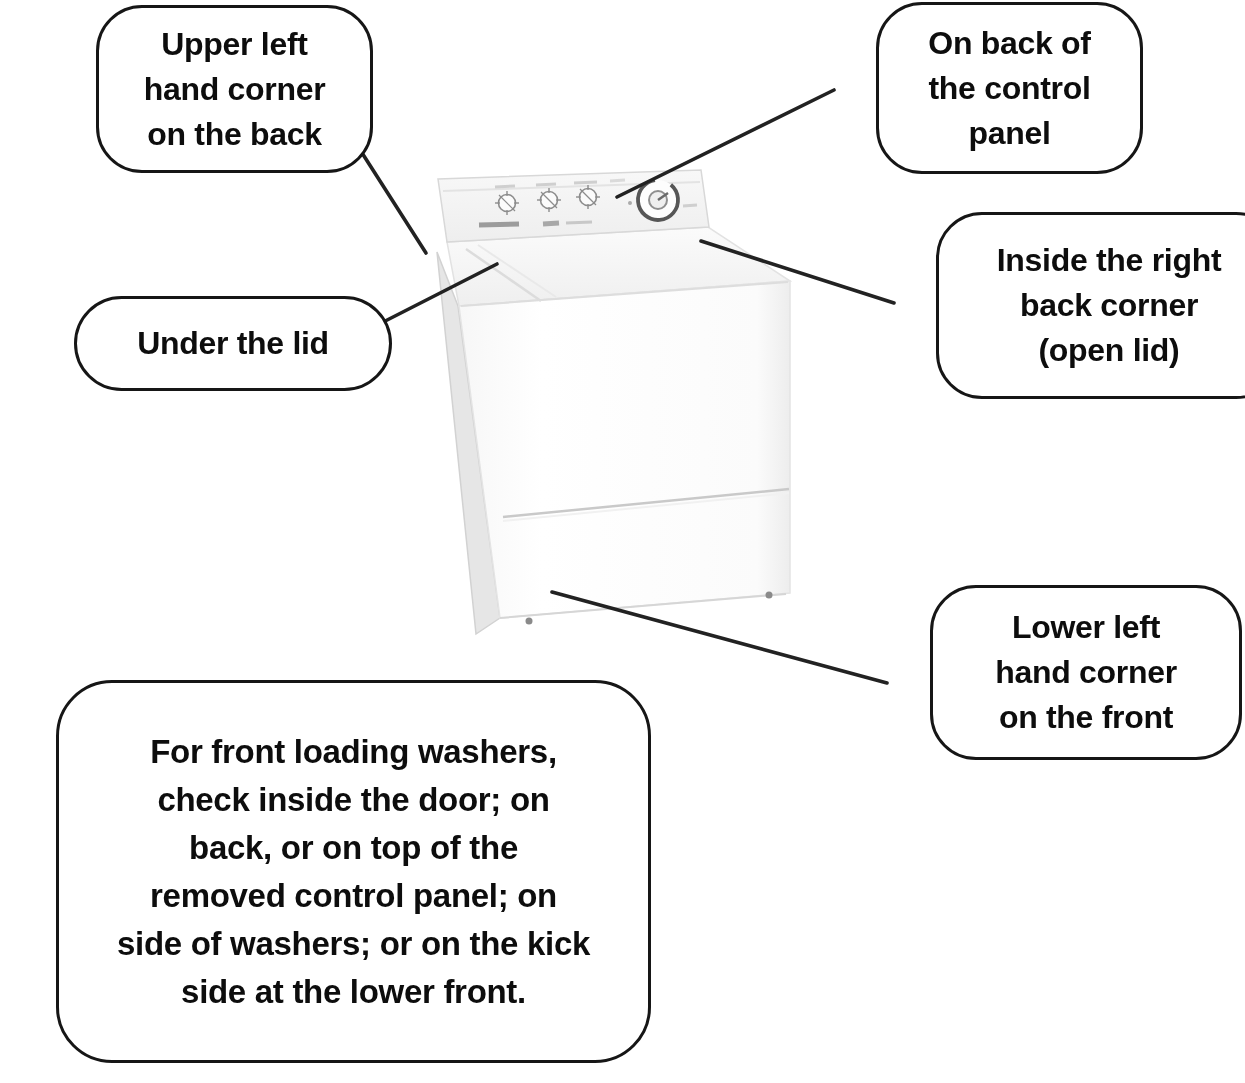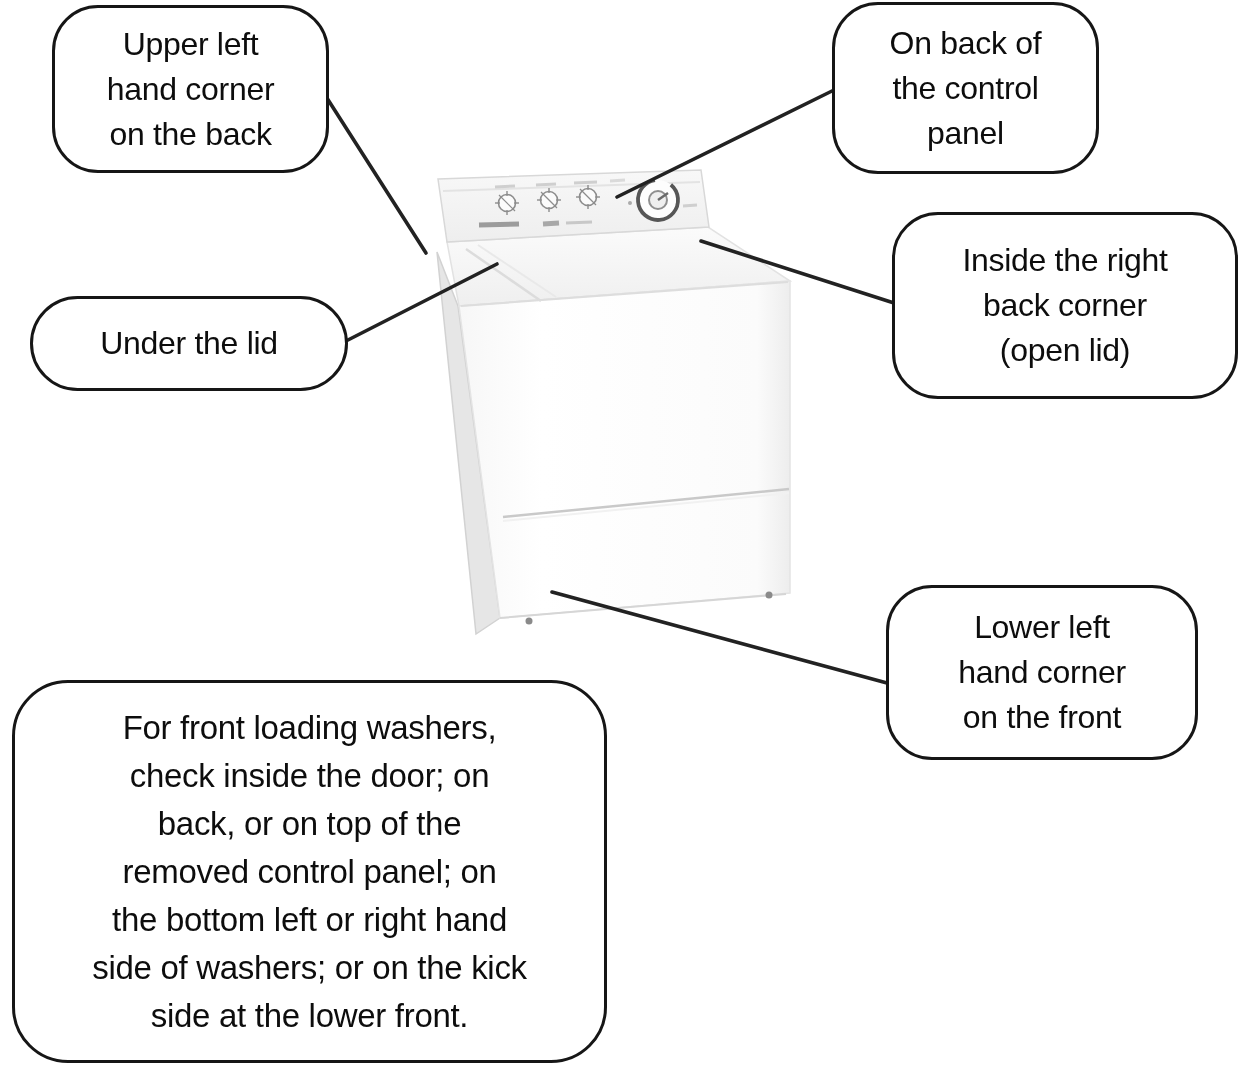--- a/index.html
+++ b/index.html
@@ -13,23 +13,24 @@
   #scene{position:absolute;left:0;top:0;z-index:0;}
   .callout{
     position:absolute;
     background:var(--bubble-fill,#ffffff);
     border:3px solid var(--bubble-border,#161616);
     border-radius:46px;
     display:flex;flex-direction:column;
     align-items:center;justify-content:center;
     text-align:center;
     color:var(--text,#0d0d0d);
-    font-weight:normal;
+    font-weight:bold;
     z-index:1;
     box-sizing:border-box;
+    margin-left:44px;
   }
   .callout .cl{white-space:nowrap;}
   .small-callout{font-size:32px;line-height:45px;letter-spacing:-0.3px;}
   .big-callout{font-size:33px;line-height:48px;border-radius:56px;letter-spacing:-0.3px;}
   .pill{border-radius:48px;}
   .leader{stroke:var(--leader-line,#222222);stroke-width:3.6;stroke-linecap:round;}
 </style>
 </head>
 <body>
 
@@ -158,18 +159,17 @@
     <div class="cl">Lower left</div>
     <div class="cl">hand corner</div>
     <div class="cl">on the front</div>
   </div>
 
   <div class="callout big-callout" style="left:12px;top:680px;width:595px;height:383px;">
     <div class="cl">For front loading washers,</div>
     <div class="cl">check inside the door; on</div>
     <div class="cl">back, or on top of the</div>
     <div class="cl">removed control panel; on</div>
-    <div class="cl">the bottom left or right hand</div>
     <div class="cl">side of washers; or on the kick</div>
     <div class="cl">side at the lower front.</div>
   </div>
 
 </div>
 
 </body></html>

